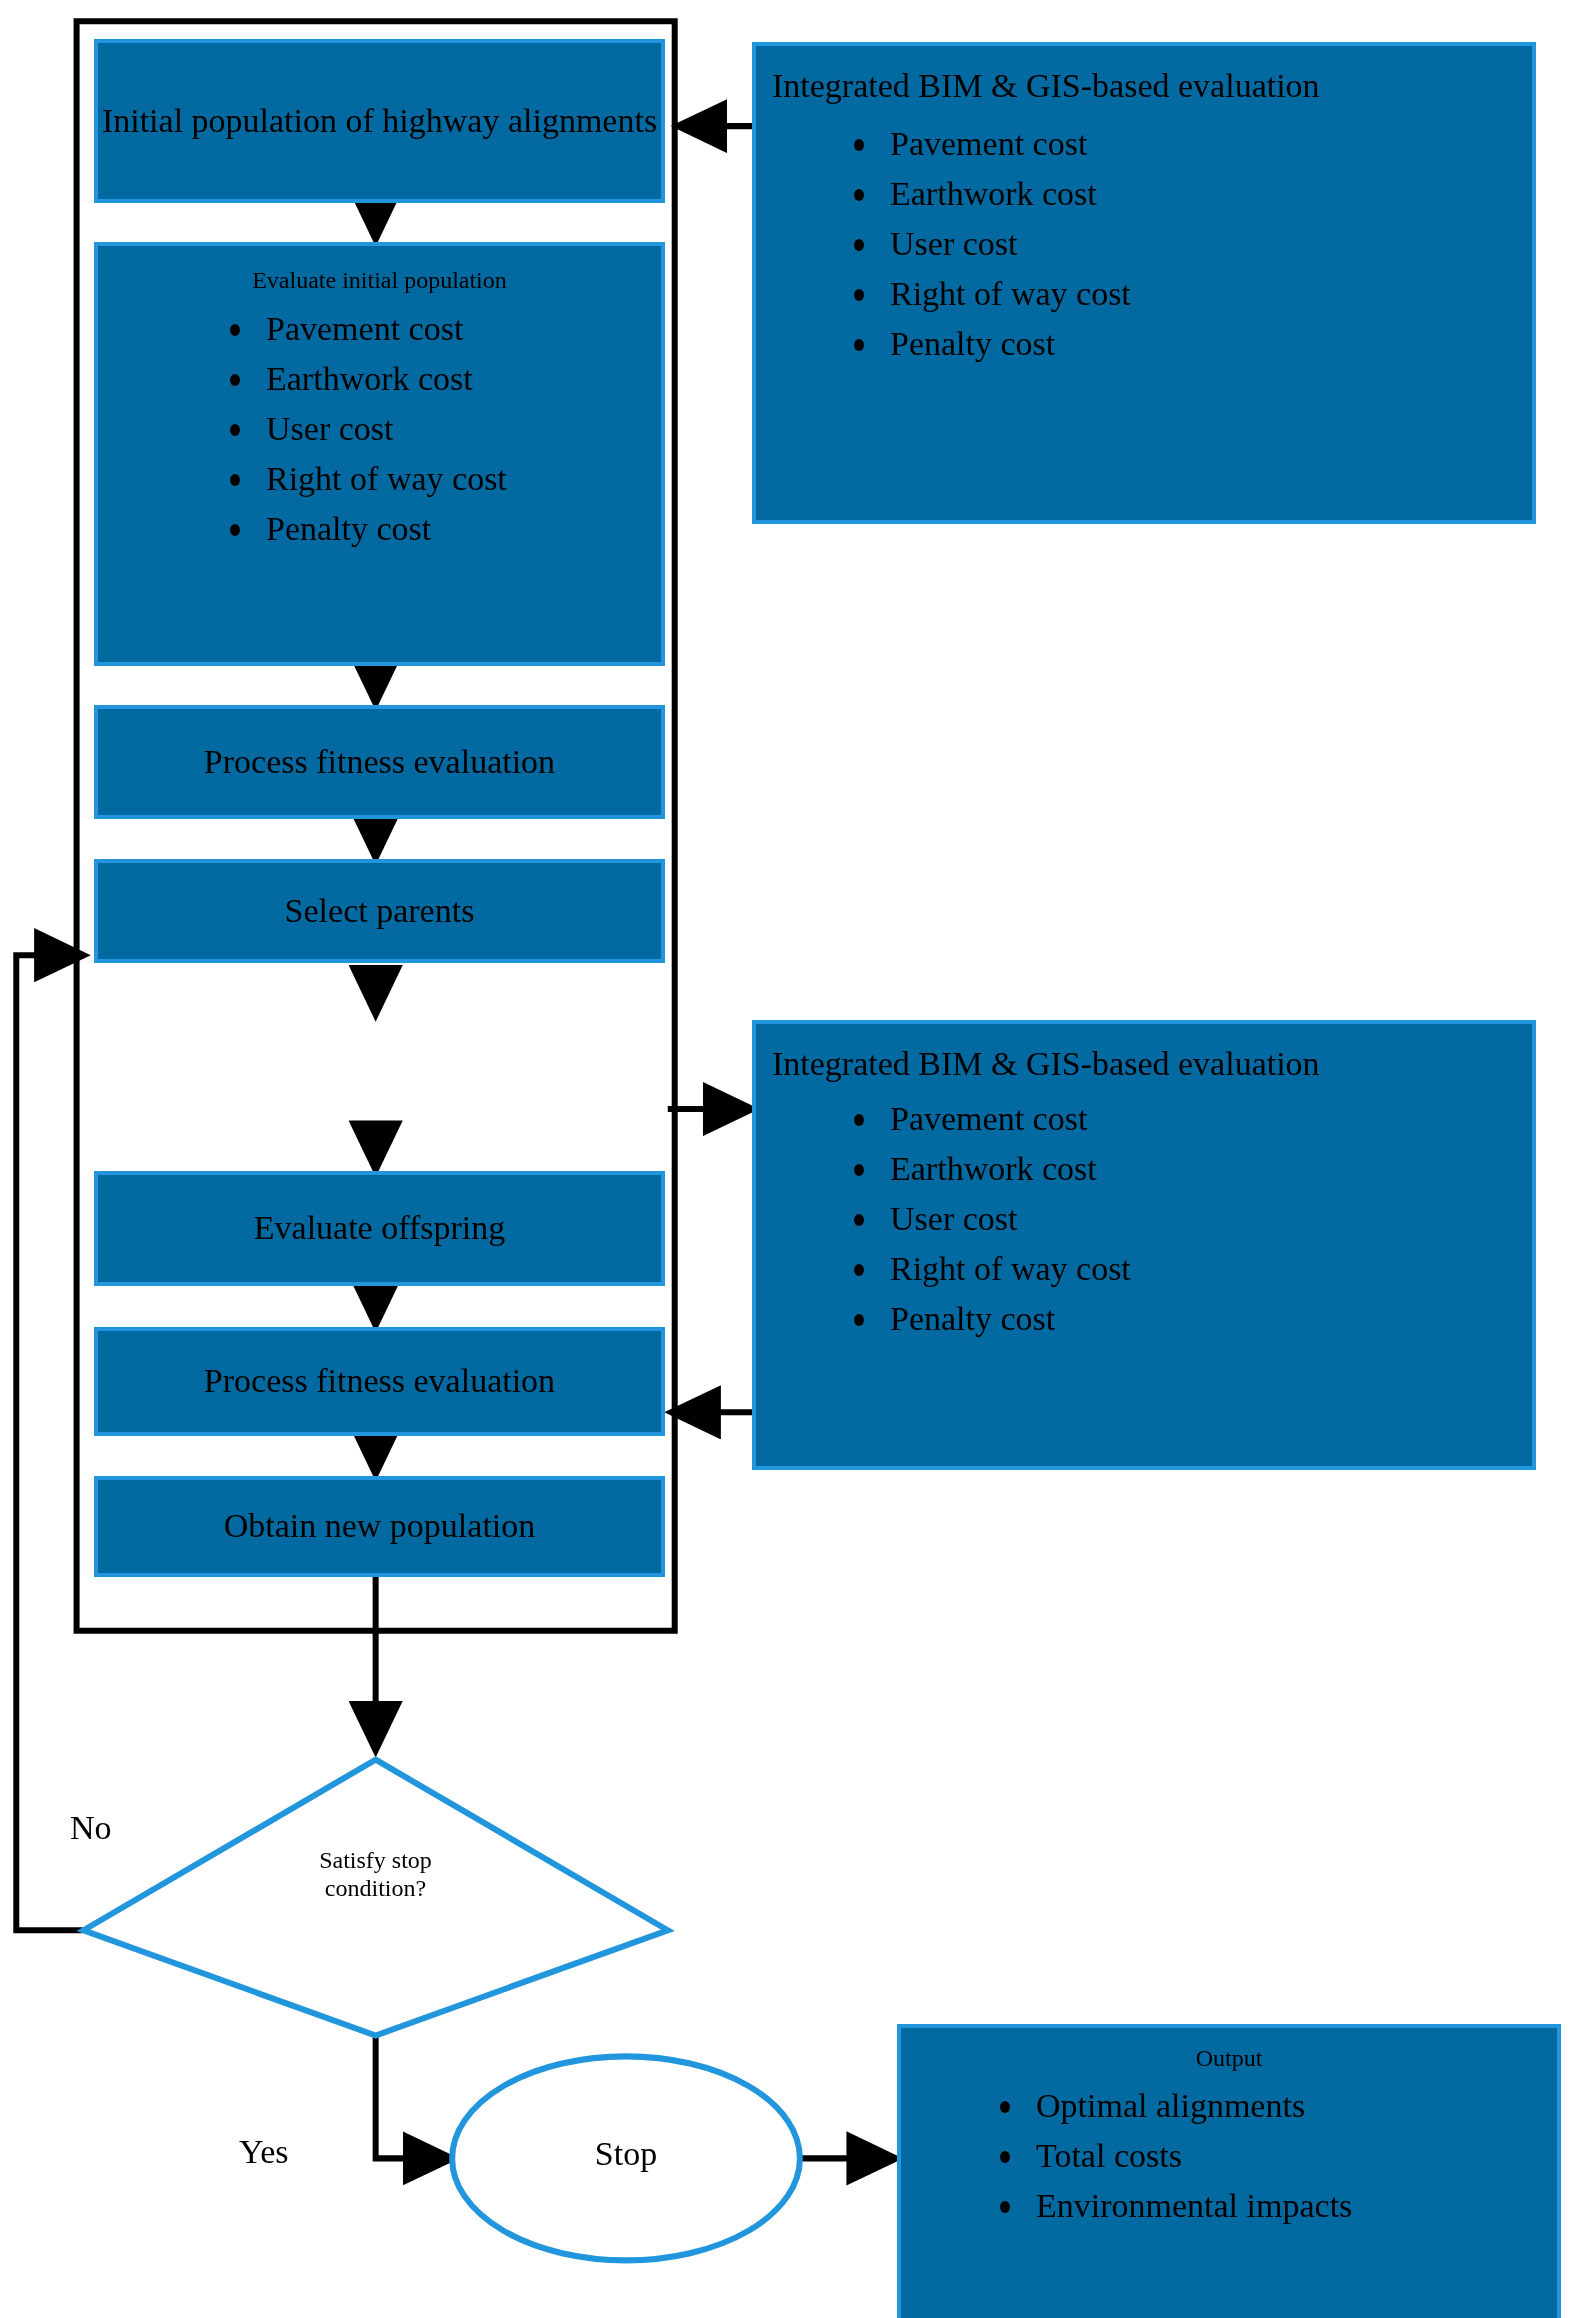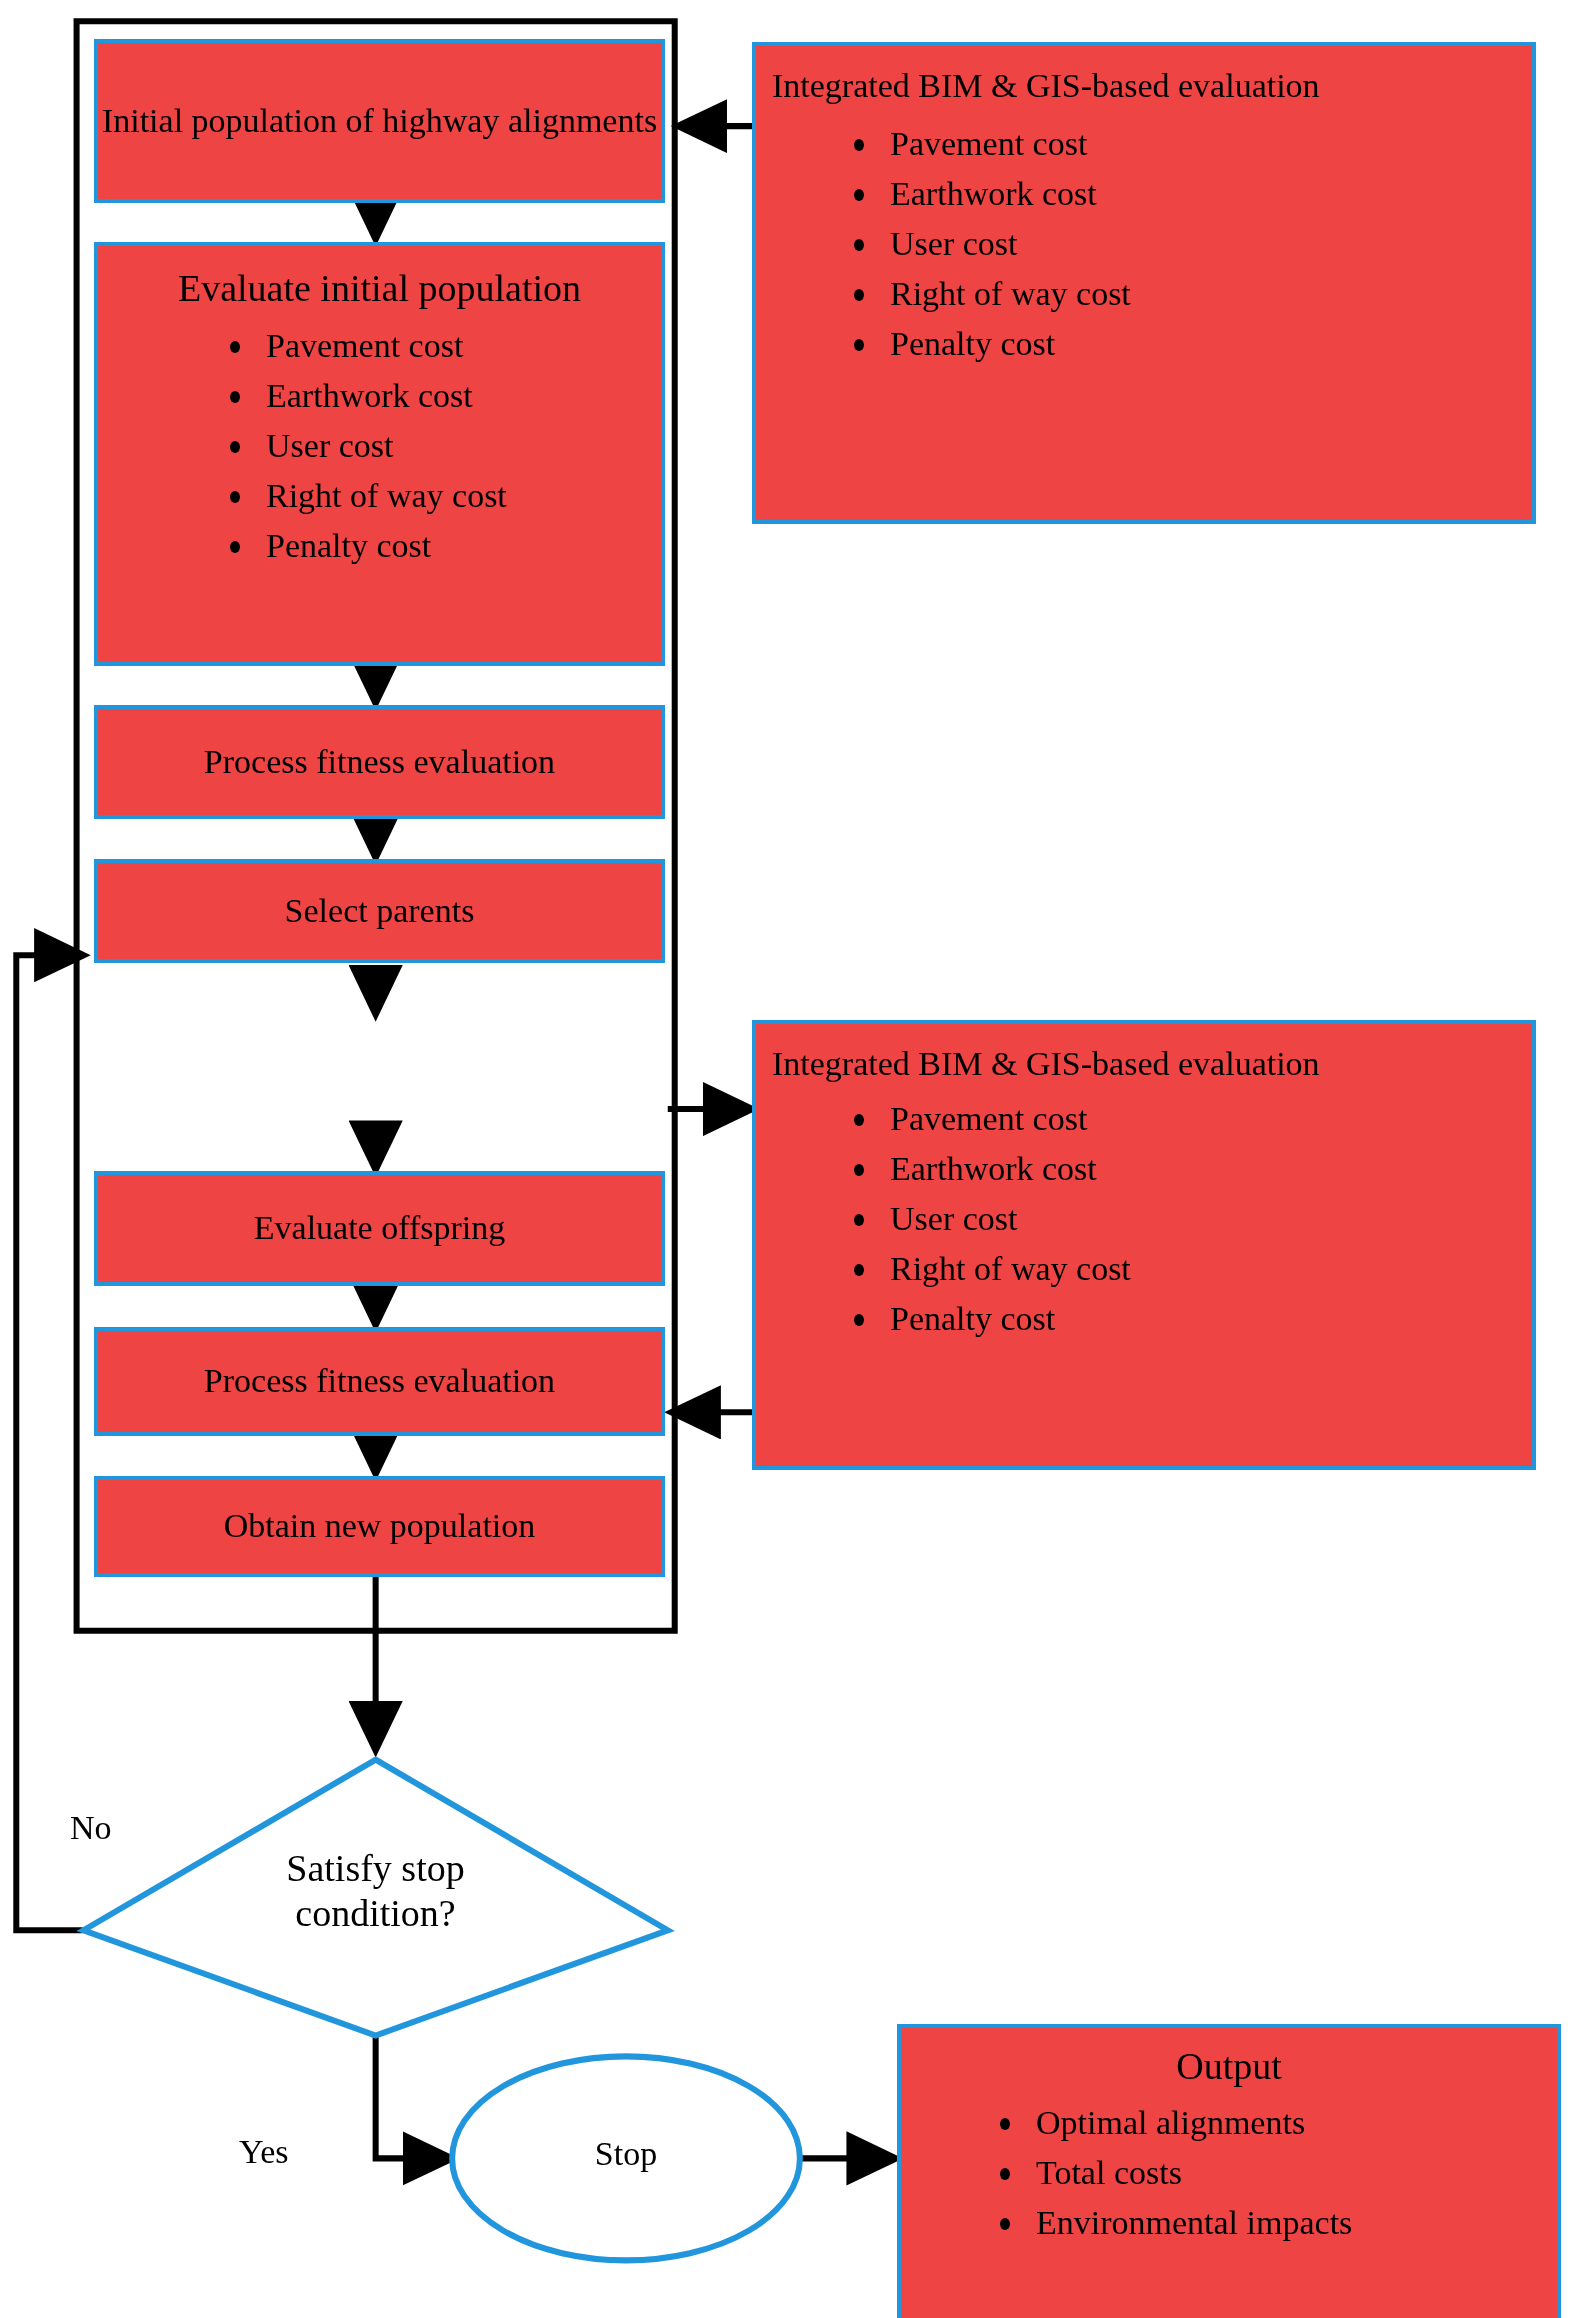--- a/index.html
+++ b/index.html
@@ -1,25 +1,25 @@
 <!DOCTYPE html>
 <html style="font-size:7.4px"><head>
 <meta charset="utf-8">
 <style>
   html,body{margin:0;padding:0;background:#ffffff;}
   body{width:1578px;height:2361px;overflow:hidden;
        font-family:"Liberation Serif","DejaVu Serif",serif;color:#000;}
   #stage{position:relative;width:1578px;height:2361px;background:#fff;}
   svg#wires{position:absolute;left:0;top:0;width:1578px;height:2361px;pointer-events:none;}
 
-  .node{position:absolute;box-sizing:border-box;background:#ef4444;}
+  .node{position:absolute;box-sizing:border-box;background:#0369a1;}
   .bluebox{border:4.2px solid #2196dd;}
   .txt{position:absolute;box-sizing:border-box;}
 
-  .title{font-size:38px;line-height:1.18;text-align:center;white-space:pre-line;}
+  .title{font-size:24px;line-height:1.18;text-align:center;white-space:pre-line;}
   .title-left{font-size:34px;line-height:1.18;text-align:left;}
   .centered{display:flex;align-items:center;justify-content:center;
             text-align:left;height:100%;width:100%;font-size:34px;line-height:1.18;}
 
   ul.bul{list-style:none;margin:0;padding:0;}
   ul.bul li{font-size:34px;line-height:1.0;margin:0 0 16px 0;
             position:relative;padding-left:48px;white-space:nowrap;}
   ul.bul li:last-child{margin-bottom:0;}
   ul.bul li:before{content:"";position:absolute;left:12px;top:12px;
             width:10.2px;height:12px;border-radius:50%;background:#000;}

